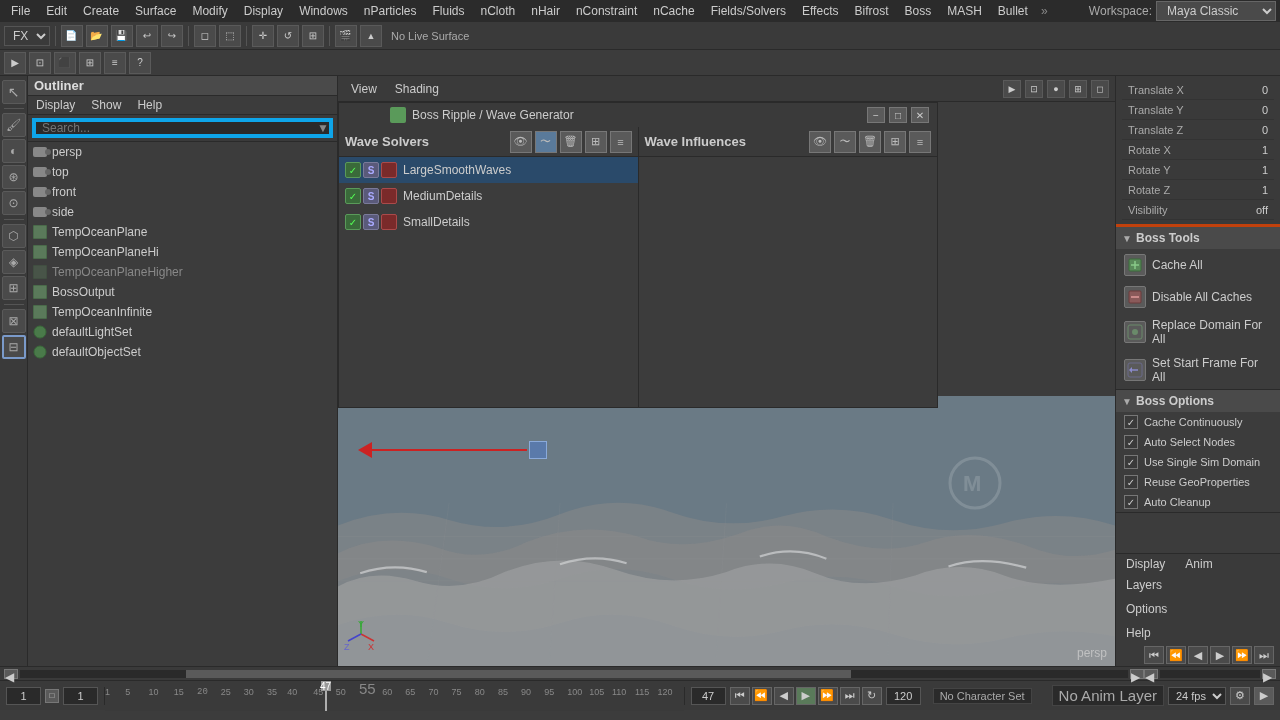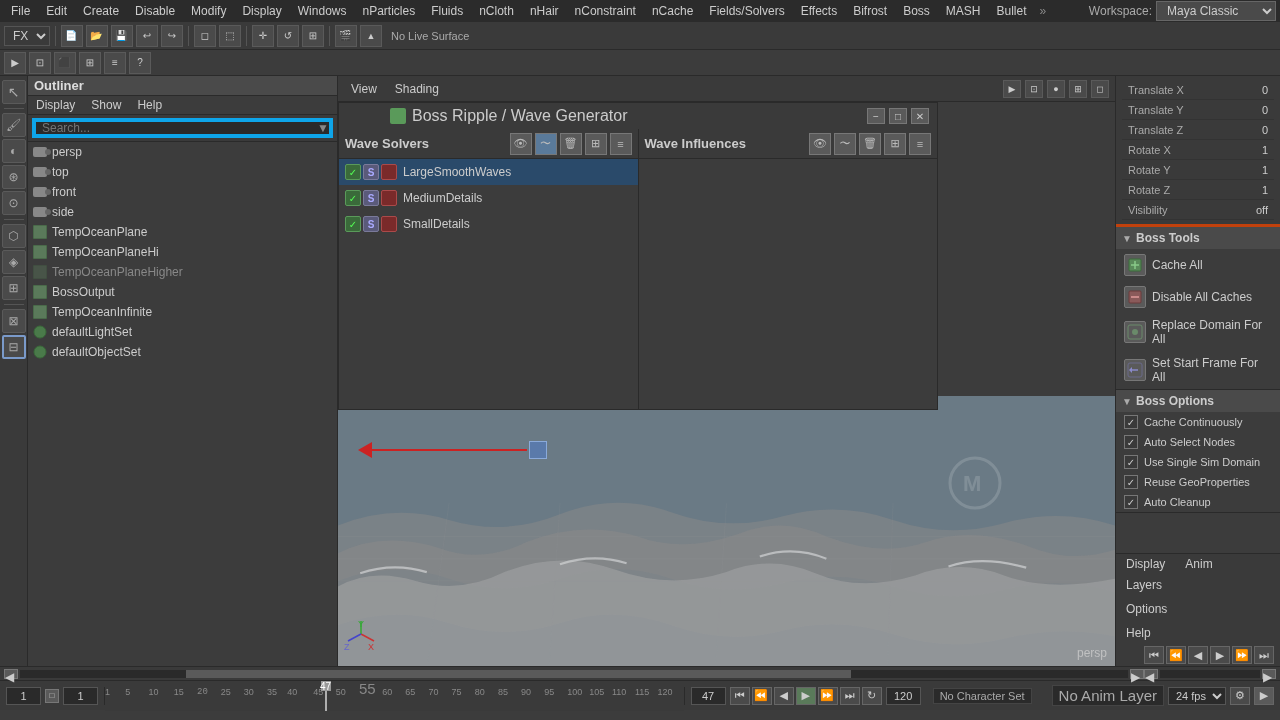--- a/index.html
+++ b/index.html
@@ -199,21 +199,21 @@
       padding: 4px 8px;
       display: flex;
       align-items: center;
       justify-content: space-between;
     }
     .dialog-title {
       display: flex;
       align-items: center;
       gap: 6px;
       color: #ccc;
-      font-size: 16px;
+      font-size: 12px;
       padding-left: 43px;
     }
     .dialog-title-icon {
       width: 16px; height: 16px;
       background: #5a9a5a;
       border-radius: 2px;
     }
     .dialog-controls {
       display: flex;
       gap: 4px;
@@ -500,21 +500,21 @@
     }
     .lt-sep { width: 20px; height: 1px; background: #555; margin: 2px 0; }
   </style>
 </head>
 <body>
 
 <div id="menu-bar">
   <span class="menu-item">File</span>
   <span class="menu-item">Edit</span>
   <span class="menu-item">Create</span>
-  <span class="menu-item">Disable</span>
+  <span class="menu-item">Surface</span>
   <span class="menu-item">Modify</span>
   <span class="menu-item">Display</span>
   <span class="menu-item">Windows</span>
   <span class="menu-item">nParticles</span>
   <span class="menu-item">Fluids</span>
   <span class="menu-item">nCloth</span>
   <span class="menu-item">nHair</span>
   <span class="menu-item">nConstraint</span>
   <span class="menu-item">nCache</span>
   <span class="menu-item">Fields/Solvers</span>

